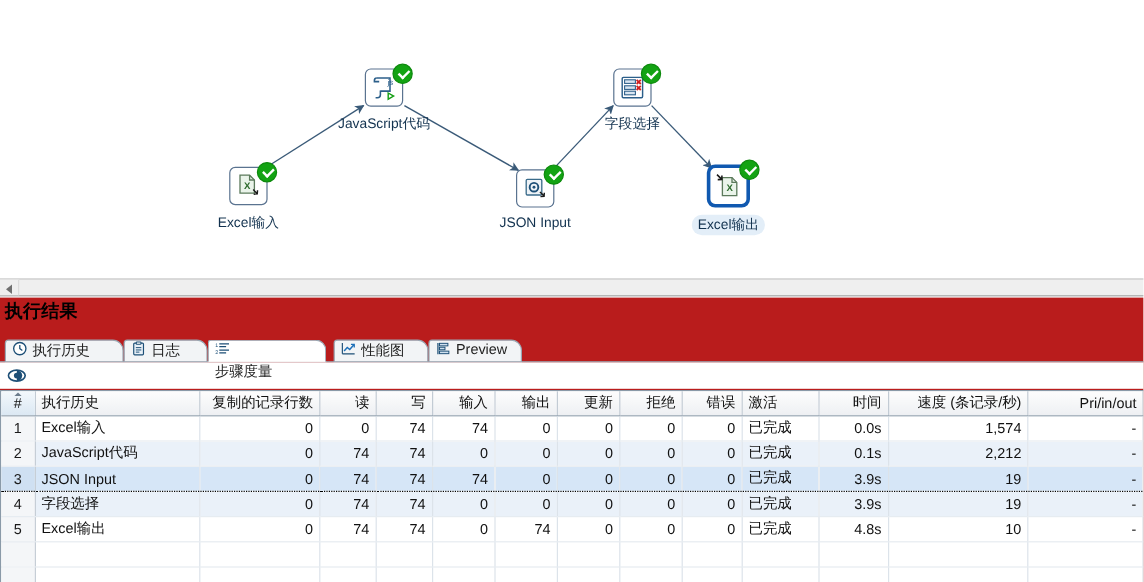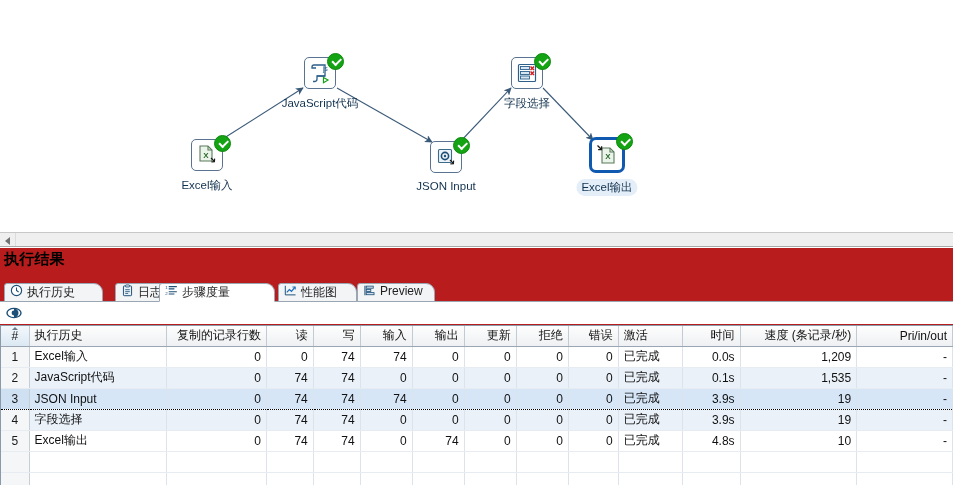--- a/index.html
+++ b/index.html
@@ -321,30 +321,30 @@
     <div class="tabbar">
 
       <div class="tab" style="left:4px; width:99px;">
         <svg class="ticon" viewBox="0 0 16 16">
           <circle cx="8" cy="8" r="6.3" fill="#fff" stroke="#1d4f77" stroke-width="1.4"></circle>
           <path d="M8 4.3V8l2.6 1.9" stroke="#1d4f77" stroke-width="1.3" fill="none"></path>
         </svg>
         <span>执行历史</span>
       </div>
 
-      <div class="tab" style="left:115px; width:70px;">
+      <div class="tab" style="left:103px; width:70px;">
         <svg class="ticon" viewBox="0 0 16 16">
           <rect x="3" y="2.4" width="10" height="12" rx="1" fill="#e8f0f7" stroke="#1d4f77" stroke-width="1.2"></rect>
           <rect x="5.6" y="1.2" width="4.8" height="2.4" rx="0.6" fill="#fff" stroke="#1d4f77" stroke-width="1.1"></rect>
           <path d="M5.2 7h5.6M5.2 9.4h5.6M5.2 11.6h3.6" stroke="#1d4f77" stroke-width="1"></path>
         </svg>
         <span>日志</span>
       </div>
 
-      <div class="tab active" style="left:159px; width:116px;">
+      <div class="tab active" style="left:173px; width:99px;flex-direction:column;">
         <svg class="ticon" viewBox="0 0 16 16">
           <text x="0.4" y="6.6" font-family="Liberation Sans, sans-serif" font-size="5.4" fill="#1d4f77">1</text>
           <text x="0.4" y="13.4" font-family="Liberation Sans, sans-serif" font-size="5.4" fill="#1d4f77">2</text>
           <path d="M4.6 3.2h10M4.6 6h7M4.6 9.6h10M4.6 12.4h7" stroke="#1d4f77" stroke-width="1.3"></path>
         </svg>
         <span>步骤度量</span>
       </div>
 
       <div class="tab" style="left:278px; width:79px;font-family:Liberation Mono, monospace;">
         <svg class="ticon" viewBox="0 0 16 16">
@@ -418,37 +418,37 @@
               <td class="num">0</td>
               <td class="num">0</td>
               <td class="num">74</td>
               <td class="num">74</td>
               <td class="num">0</td>
               <td class="num">0</td>
               <td class="num">0</td>
               <td class="num">0</td>
               <td class="txt">已完成</td>
               <td class="num">0.0s</td>
-              <td class="num">1,209</td>
+              <td class="num">1,574</td>
               <td class="num">-</td>
             </tr>
             <tr class="r-even">
               <td class="c0">2</td>
               <td class="txt">JavaScript代码</td>
               <td class="num">0</td>
               <td class="num">74</td>
               <td class="num">74</td>
               <td class="num">0</td>
               <td class="num">0</td>
               <td class="num">0</td>
               <td class="num">0</td>
               <td class="num">0</td>
               <td class="txt">已完成</td>
               <td class="num">0.1s</td>
-              <td class="num">1,535</td>
+              <td class="num">2,212</td>
               <td class="num">-</td>
             </tr>
             <tr class="r-sel">
               <td class="c0">3</td>
               <td class="txt">JSON Input</td>
               <td class="num">0</td>
               <td class="num">74</td>
               <td class="num">74</td>
               <td class="num">74</td>
               <td class="num">0</td>

